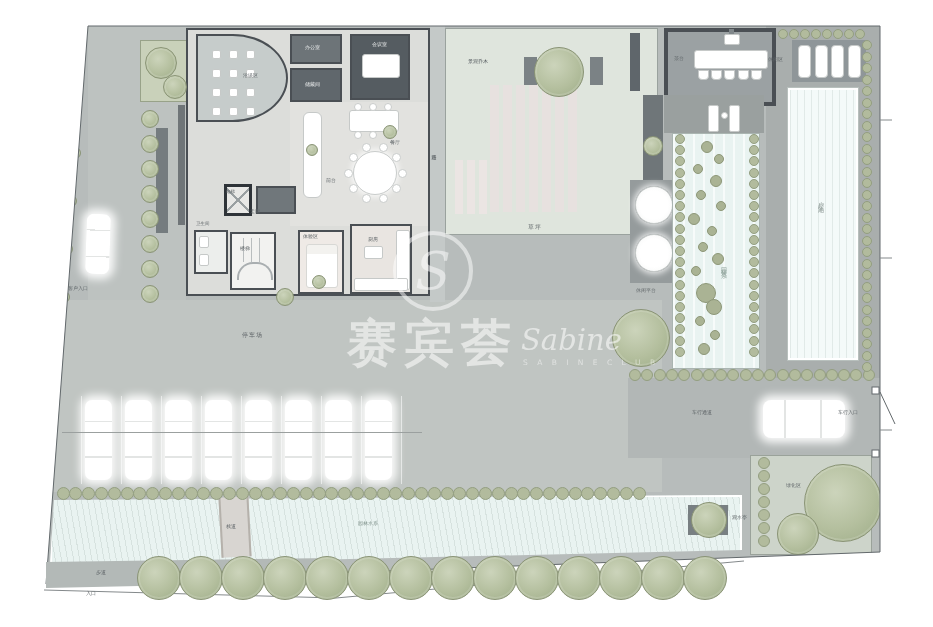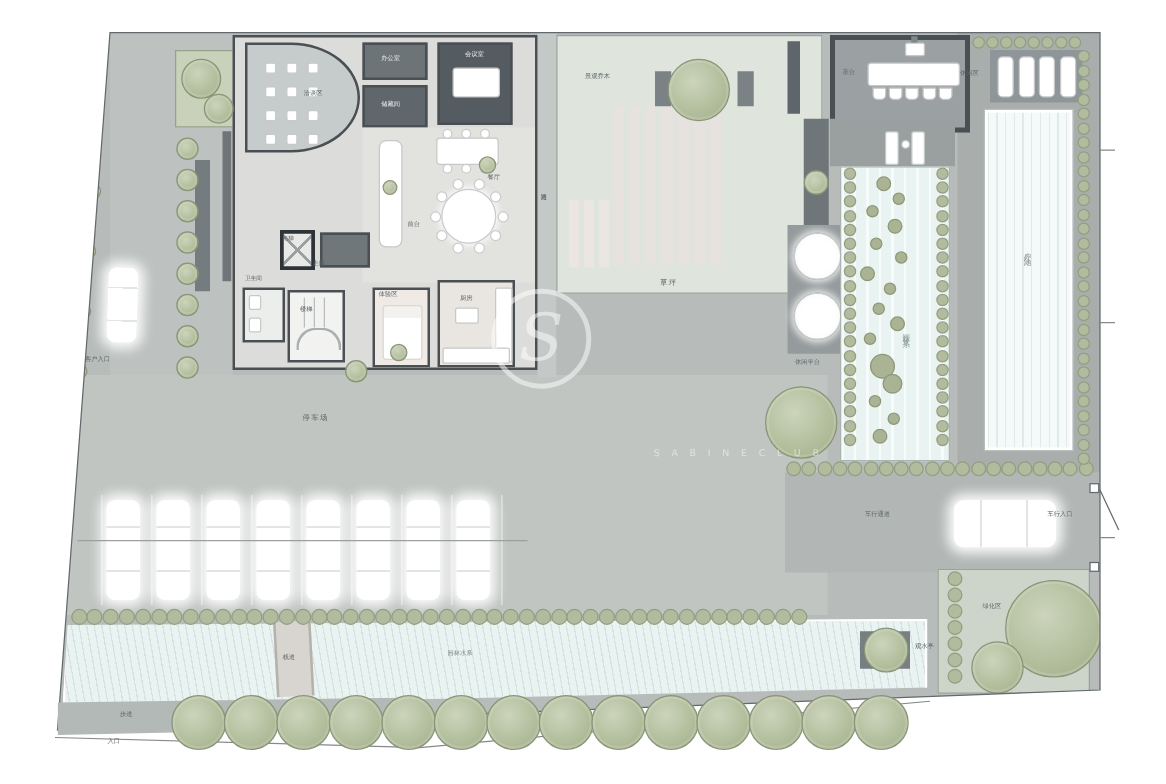--- a/index.html
+++ b/index.html
@@ -441,16 +441,18 @@
     <div class="lbl sm" style="left:240px;top:246px;">楼梯</div>
     <div class="lbl sm" style="left:196px;top:222px;font-size:4.5px;">卫生间</div>
     <div class="lbl sm" style="left:303px;top:234px;">体验区</div>
     <div class="lbl sm" style="left:368px;top:237px;">厨房</div>
   </div>
 
   <div class="wm">
     <div class="abs" style="left:393px;top:231px;width:80px;height:80px;border:4px solid rgba(255,255,255,.5);border-radius:50%;box-sizing:border-box;display:flex;align-items:center;justify-content:center;">
       <span style="font-family:'DejaVu Serif','Liberation Serif',serif;font-style:italic;font-size:52px;color:rgba(255,255,255,.5);line-height:1;">S</span>
     </div>
+    <div class="abs" style="left:347px;top:318px;font-size:50px;font-weight:bold;letter-spacing:7px;color:rgba(255,255,255,.55);line-height:1;">赛宾荟</div>
+    <div class="abs" style="left:521px;top:326px;font-family:'DejaVu Serif','Liberation Serif',serif;font-style:italic;font-size:29px;color:rgba(255,255,255,.55);line-height:1;">Sabine</div>
     <div class="abs" style="left:523px;top:359px;font-size:7.5px;letter-spacing:3.5px;color:rgba(255,255,255,.5);line-height:1;">S A B I N E  C L U B</div>
   </div>
 
 </div>
 
 </body></html>

